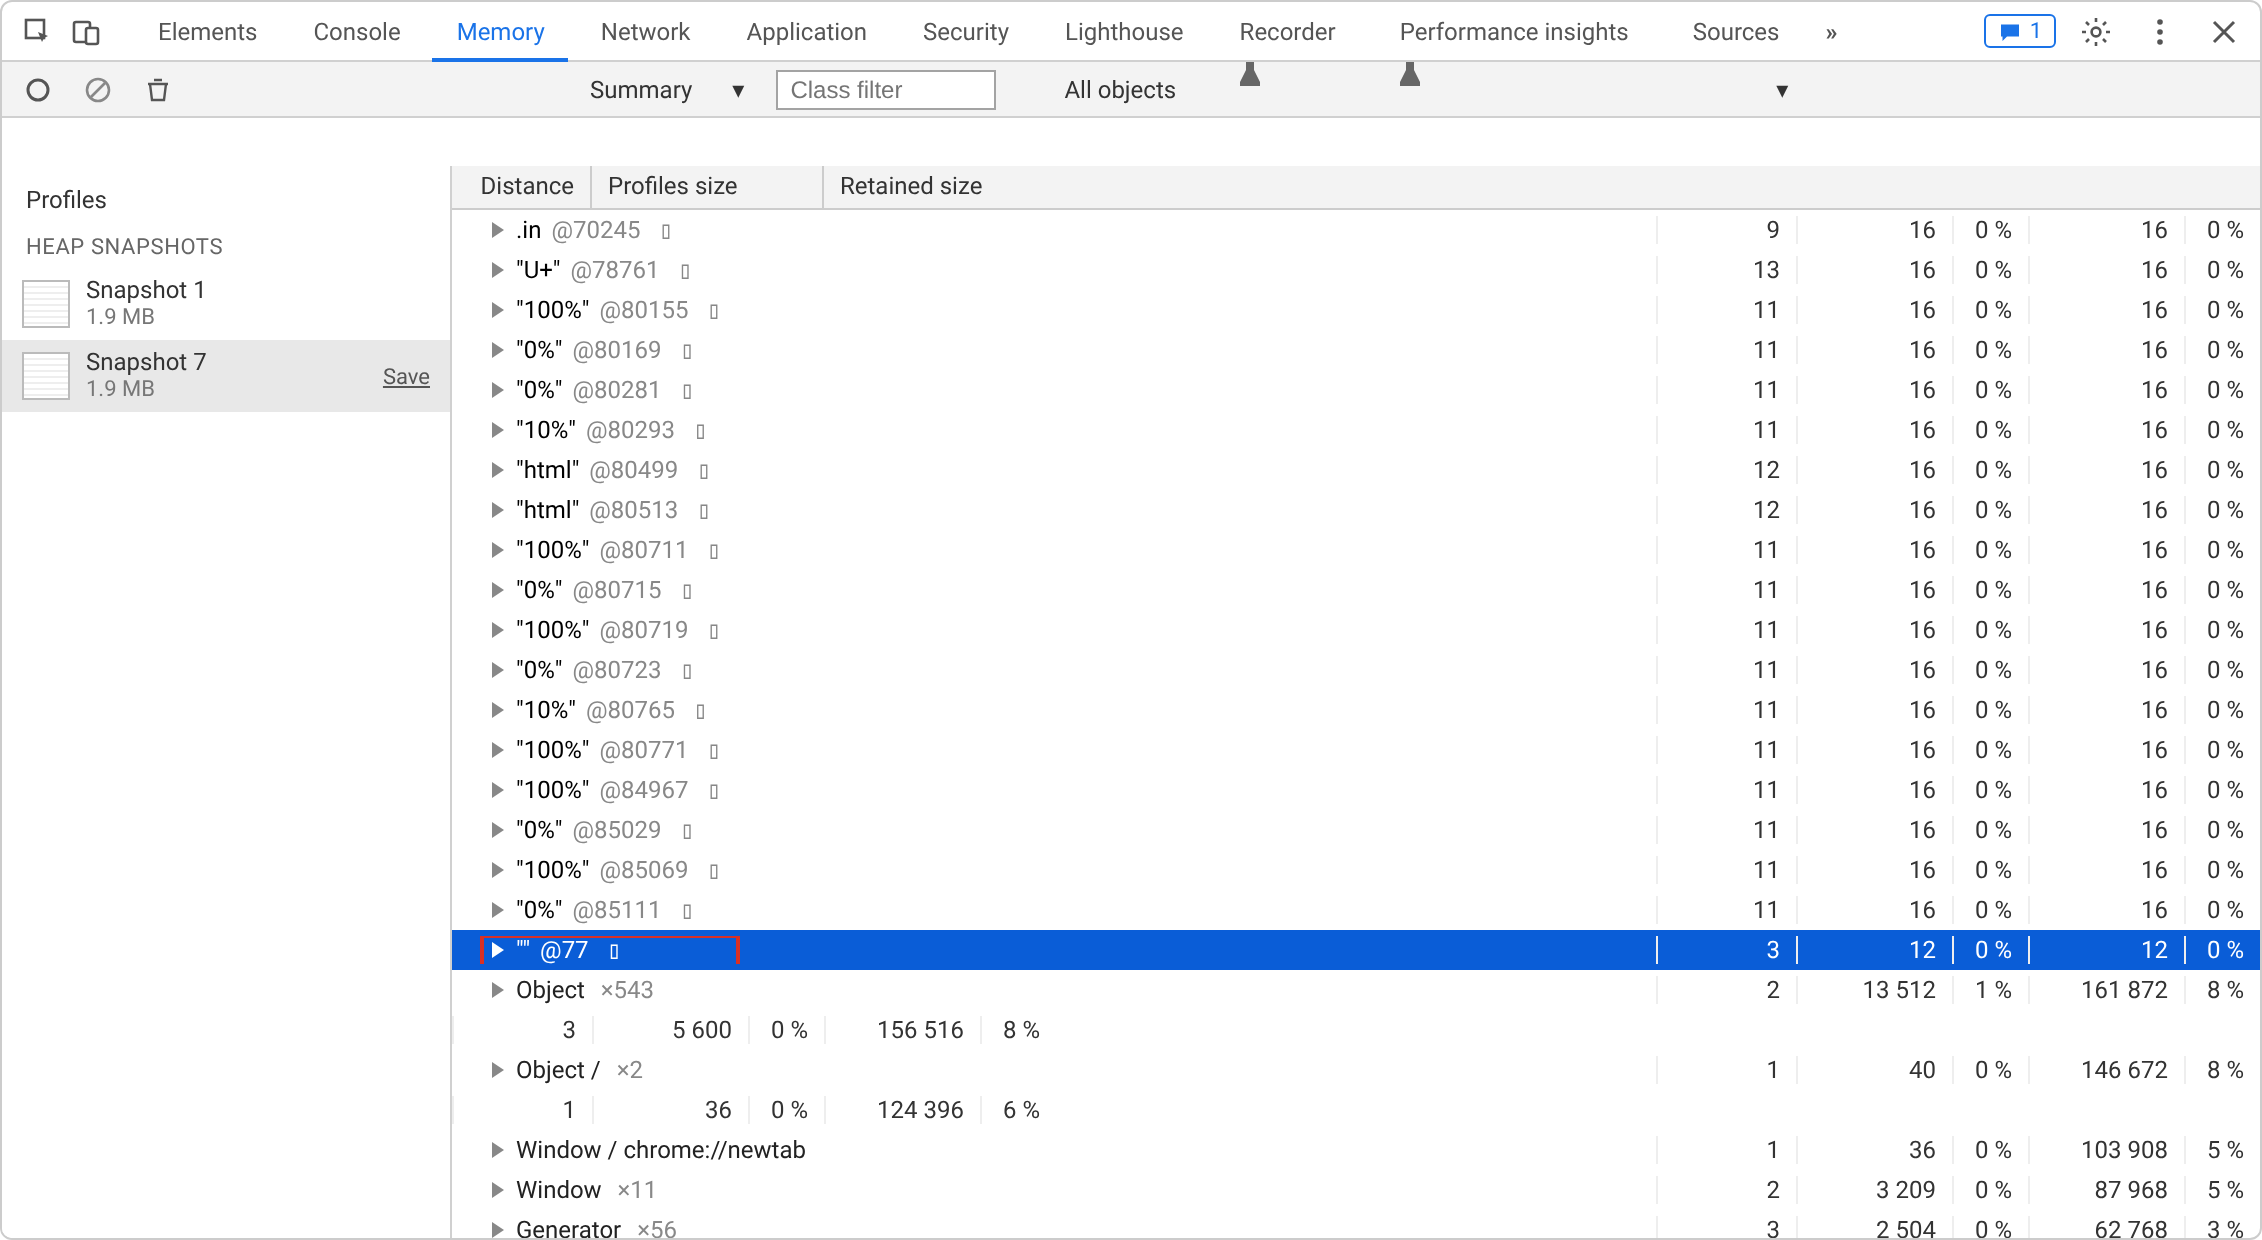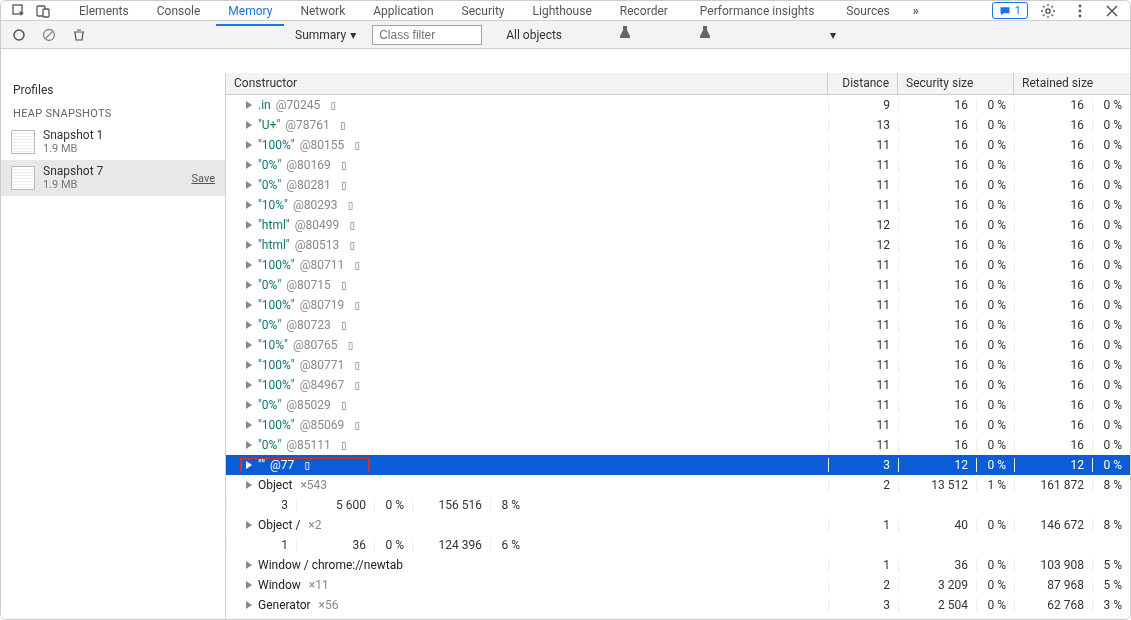--- a/index.html
+++ b/index.html
@@ -1,31 +1,31 @@
 <!DOCTYPE html>
 <html><head>
 <meta charset="utf-8">
 <style>
 * { box-sizing: border-box; margin: 0; padding: 0; }
 body { font-family: -apple-system, "Segoe UI", Roboto, sans-serif; font-size: 12px; color: #333; background: #fff; width: 1131px; height: 620px; overflow: hidden; border: 1px solid #ccc; border-radius: 6px; position: relative; }
 
 
-.tabs { display: flex; align-items: center; height: 20px; border-bottom: 1px solid #d0d0d0; padding: 0 6px; gap: 0; }
+.tabs { display: flex; align-items: center; height: 30px; border-bottom: 1px solid #d0d0d0; padding: 0 6px; gap: 0; }
 .tabs .icon-btn { width: 24px; height: 24px; display: flex; align-items: center; justify-content: center; color: #555; cursor: pointer; }
 .tabs .tab { padding: 0 14px; height: 30px; line-height: 30px; color: #555; cursor: pointer; position: relative; }
 .tabs .tab.active { color: #1a73e8; }
 .tabs .tab.active::after { content:""; position:absolute; left:2px; right:2px; bottom:0; height:2px; background:#1a73e8; }
 .tabs .right { margin-left: auto; display:flex; align-items:center; gap:8px; }
 .msg-pill { border:1px solid #1a73e8; color:#1a73e8; border-radius:3px; padding:1px 6px; display:flex; align-items:center; gap:4px; font-size:11px; }
 
 
 .toolbar { display:flex; align-items:center; height:28px; border-bottom:1px solid #d0d0d0; background:#f3f3f3; padding:0 8px; gap:10px; }
 .toolbar .tbtn { width:20px; height:20px; display:flex; align-items:center; justify-content:center; color:#555; }
 .toolbar .spacer { width: 180px; }
-.select { display:flex; align-items:center; gap:4px; padding:2px 6px; cursor:pointer; }
+.select { display:flex; align-items:center; gap:20px; padding:2px 6px; cursor:pointer; }
 .class-filter { border:1px solid #a3a3a3; background:#fff; padding:2px 6px; font-size:12px; width:110px; height:20px; }
 
 
 .main { display:flex; height: calc(100% - 58px); margin-top: 24px; }
 .sidebar { width:225px; border-right:1px solid #d0d0d0; background:#fff; display:flex; flex-direction:column; }
 .sidebar .section-title { padding:10px 12px 6px; color:#333; }
 .sidebar .subhdr { padding:4px 12px; color:#666; font-size:11px; letter-spacing:0.3px; }
 .snap { display:flex; align-items:center; padding:4px 10px; gap:8px; cursor:pointer; }
 .snap.active { background:#e8e8e8; }
 .snap .snap-icon { width:24px; height:24px; border:1px solid #bbb; background: repeating-linear-gradient(#fff,#fff 2px,#eee 2px,#eee 3px); }
@@ -33,21 +33,21 @@
 .snap .sub { color:#777; font-size:11px; }
 .snap .save { color:#555; text-decoration:underline; font-size:11px;padding-left:33px; }
 
 .content { flex:1; display:flex; flex-direction:column; overflow:hidden; }
 .thead { display:flex; border-bottom:1px solid #ccc; background:#f3f3f3; height:22px; }
 .thead .col { border-right:1px solid #ccc; padding:3px 8px; color:#333; }
 .rows { flex:1; overflow:auto; }
 .row { display:flex; height:20px; align-items:center; border-bottom:0; }
 .row .c-constructor { flex:1; display:flex; align-items:center; padding-left:20px; gap:2px; white-space:nowrap; overflow:hidden; position:relative; }
 .row .tri { width:0; height:0; border-style:solid; border-width:4px 0 4px 6px; border-color: transparent transparent transparent #888; margin-right:4px; flex-shrink:0; }
-.row .str { color:#0f766e; }
+.row .str { color:#000000; }
 .row .id { color:#888; }
 .row .sq { color:#888; font-family: monospace; }
 .row .plain { color:#222; }
 .row.sel { background:#0a5dd7; color:#fff; }
 .row.sel .str, .row.sel .id, .row.sel .sq, .row.sel .plain { color:#fff; }
 .row.sel .tri { border-color: transparent transparent transparent #fff; }
 .num { text-align:right; padding-right:8px; border-left:1px solid #eee; font-variant-numeric: tabular-nums; }
 .c-dist { width:70px; }
 .c-shsz { width:78px; }
 .c-shpc { width:38px; }
@@ -139,21 +139,21 @@
       <svg width="14" height="14" viewBox="0 0 14 14">
         <path d="M3 4h8l-1 8H4zM2 4h10M5 2h4" fill="none" stroke="#555" stroke-width="1.2"></path>
       </svg>
     </div>
   <div class="spacer"></div>
   <div class="select">
     <span>Summary</span>
     <span>▾</span>
   </div>
   <input class="class-filter" placeholder="Class filter" style="">
-  <div class="select" style="margin-left:8px">
+  <div class="select" style="margin-left:18px">
     <span>All objects</span>
     <span style="width:260px"></span>
     <span>▾</span>
   </div>
 </div>
 
 <div class="main">
   <div class="sidebar">
     <div class="section-title">Profiles</div>
     <div class="subhdr">HEAP SNAPSHOTS</div>
@@ -171,23 +171,22 @@
             <div>Snapshot 7</div>
     <div class="sub">1.9 MB</div>
           </div>
     <span class="save">Save</span>
         </div>
       </div>
   </div>
 
   <div class="content">
     <div class="thead">
-      <div class="col" style="flex:1">Constructor</div>
       <div class="col h-dist">Distance</div>
-      <div class="col h-sh">Security size</div>
+      <div class="col h-sh">Profiles size</div>
       <div class="col h-rt" style="border-right:none">Retained size</div>
     </div>
     <div class="rows" id="rows">
         <div class="row">
           <div class="c-constructor">
 
       <div class="tri"></div>
             <span class="str">.in</span>
            <span class="id">&nbsp;@70245</span>
            <span class="sq">&nbsp;▯</span>

